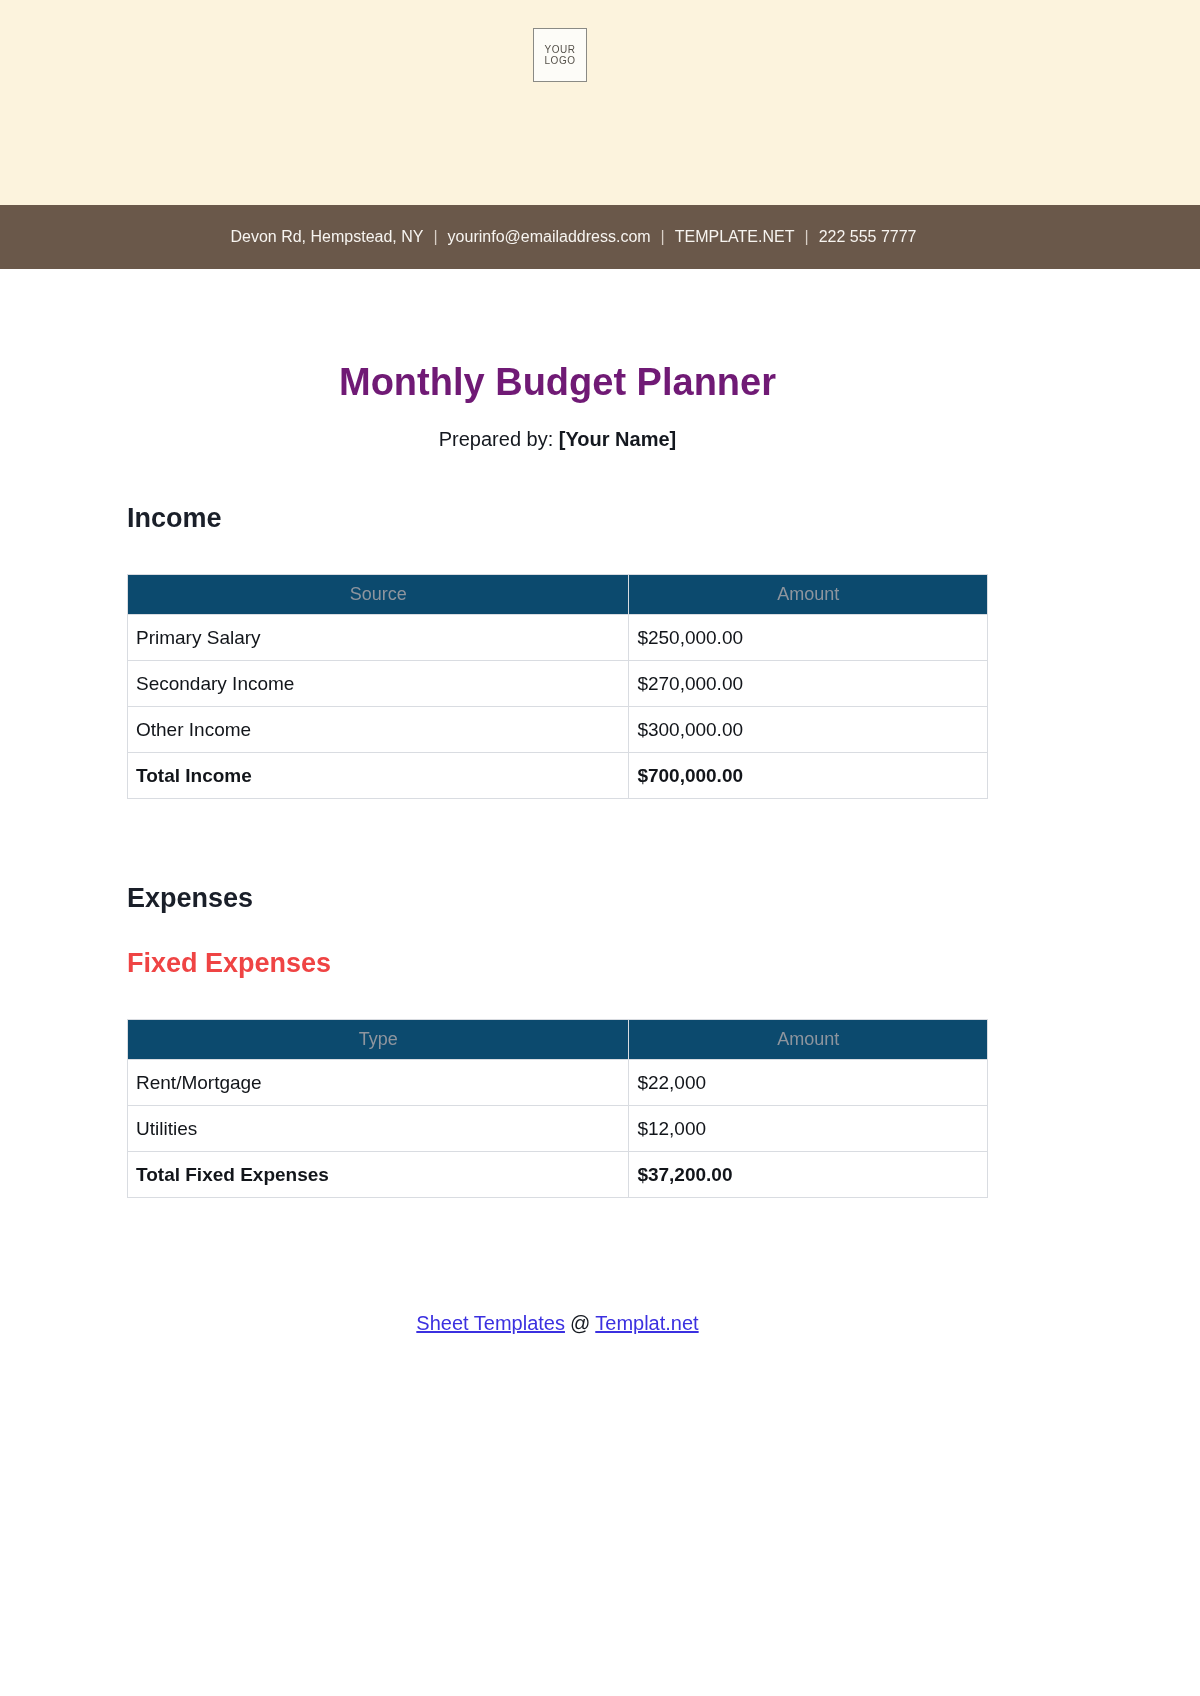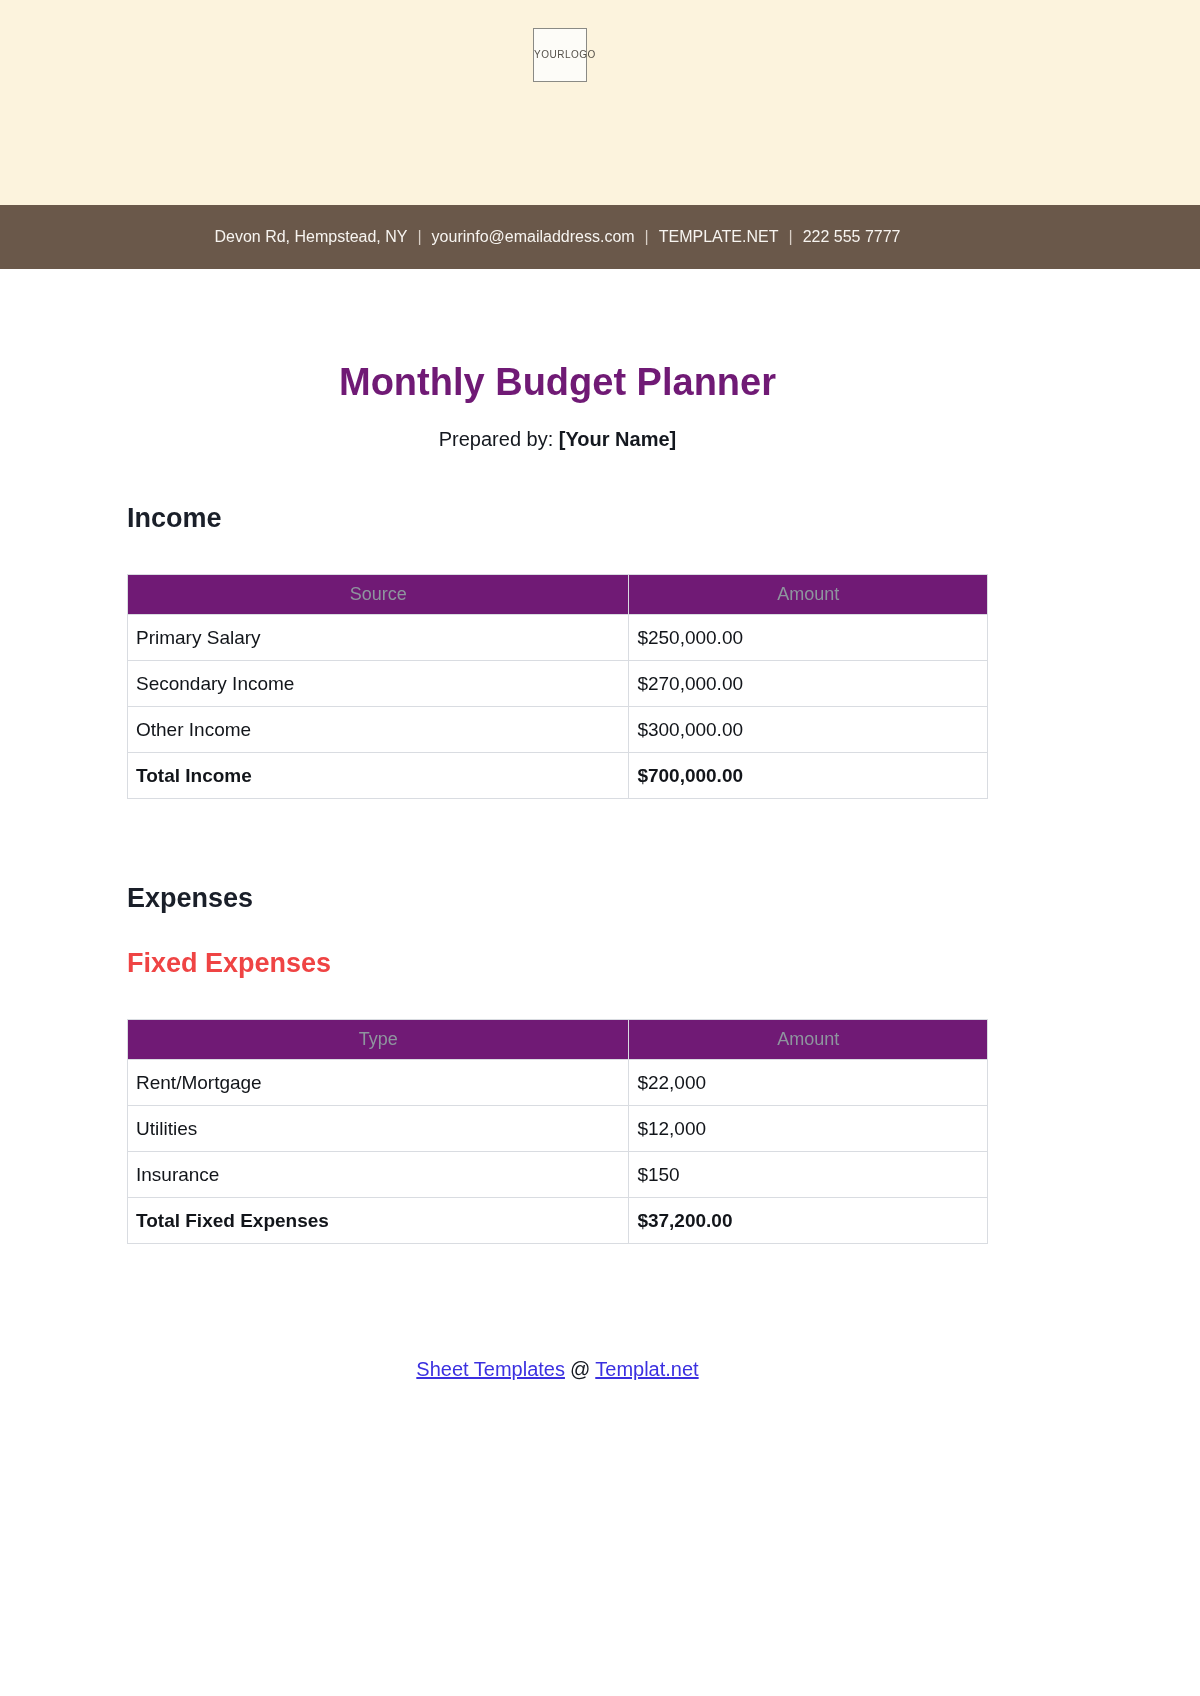--- a/index.html
+++ b/index.html
@@ -22,37 +22,39 @@
   }
   .logo-box {
     position: absolute;
     top: 28px;
     left: 533px;
     width: 54px;
     height: 54px;
     background: #fdfcf8;
     border: 1px solid #8a8a85;
     display: flex;
+    flex-direction: column;
     align-items: center;
-    justify-content: flex-start;
+    justify-content: center;
     line-height: 1.15;
   }
   .logo-box span {
     font-size: 10px;
     letter-spacing: 0.5px;
     color: #55514a;
   }
 
   
   .contact-bar {
     width: 100%;
     height: 64px;
     background: #6a584a;
     display: flex;
     align-items: center;
+    padding-left: 16px;
   }
   .contact-bar .page-inner {
     text-align: center;
     color: #f7f4f0;
     font-size: 16px;
   }
   .contact-bar .sep { color: #d8cfc6; margin: 0 10px; }
 
   
   .doc-title {
@@ -86,21 +88,21 @@
     margin: 34px 0 0 0;
   }
 
   
   table.budget-table {
     width: 100%;
     border-collapse: collapse;
     margin-top: 40px;
   }
   table.budget-table th {
-    background: #701a75;
+    background: #0c4a6e;
     color: #8e959e;
     font-weight: 400;
     font-size: 18px;
     text-align: center;
     height: 40px;
     border: 1px solid #d9dce1;
   }
   table.budget-table td {
     font-size: 19px;
     color: #12151a;
@@ -195,24 +197,20 @@
     </thead>
     <tbody>
       <tr>
         <td>Rent/Mortgage</td>
         <td>$22,000</td>
       </tr>
       <tr>
         <td>Utilities</td>
         <td>$12,000</td>
       </tr>
-      <tr>
-        <td>Insurance</td>
-        <td>$150</td>
-      </tr>
       <tr class="total-row">
         <td>Total Fixed Expenses</td>
         <td>$37,200.00</td>
       </tr>
     </tbody>
   </table>
 
   <div class="footer-links">
     <a>Sheet Templates</a><span class="at">@</span><a>Templat.net</a>
   </div>

